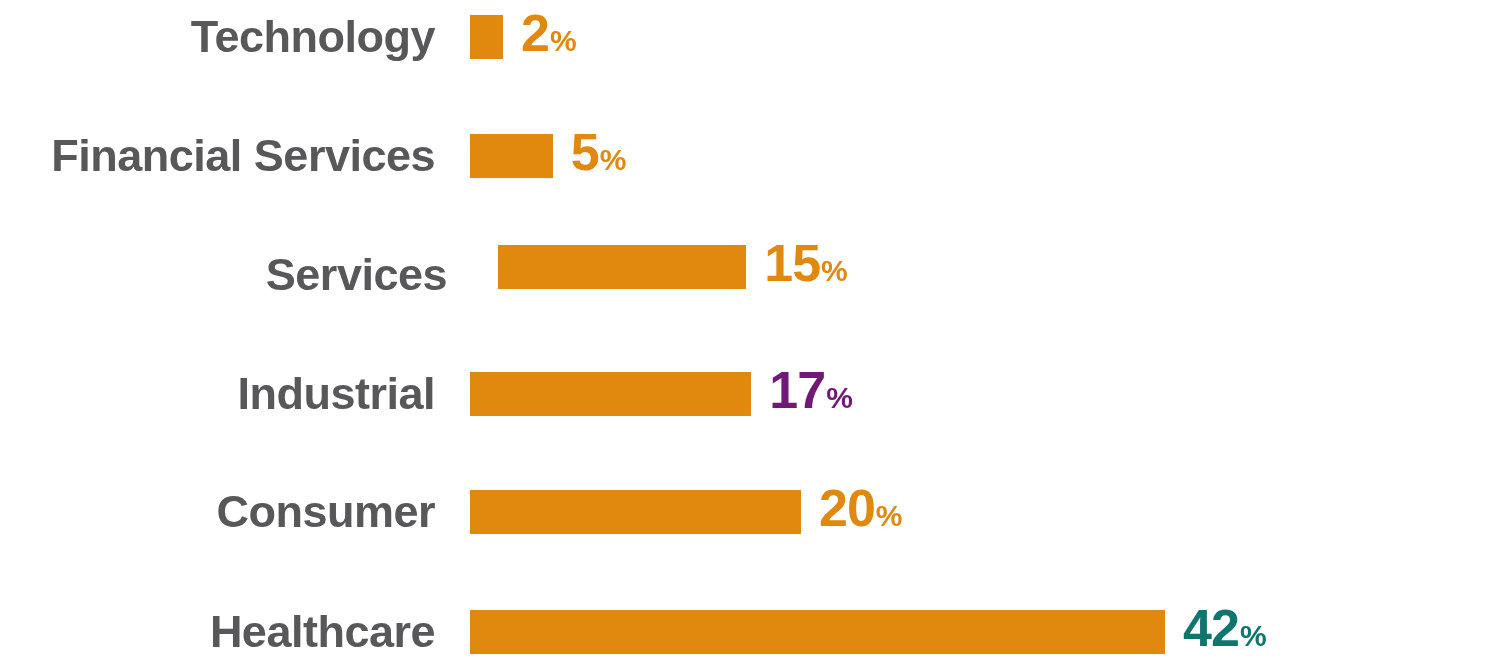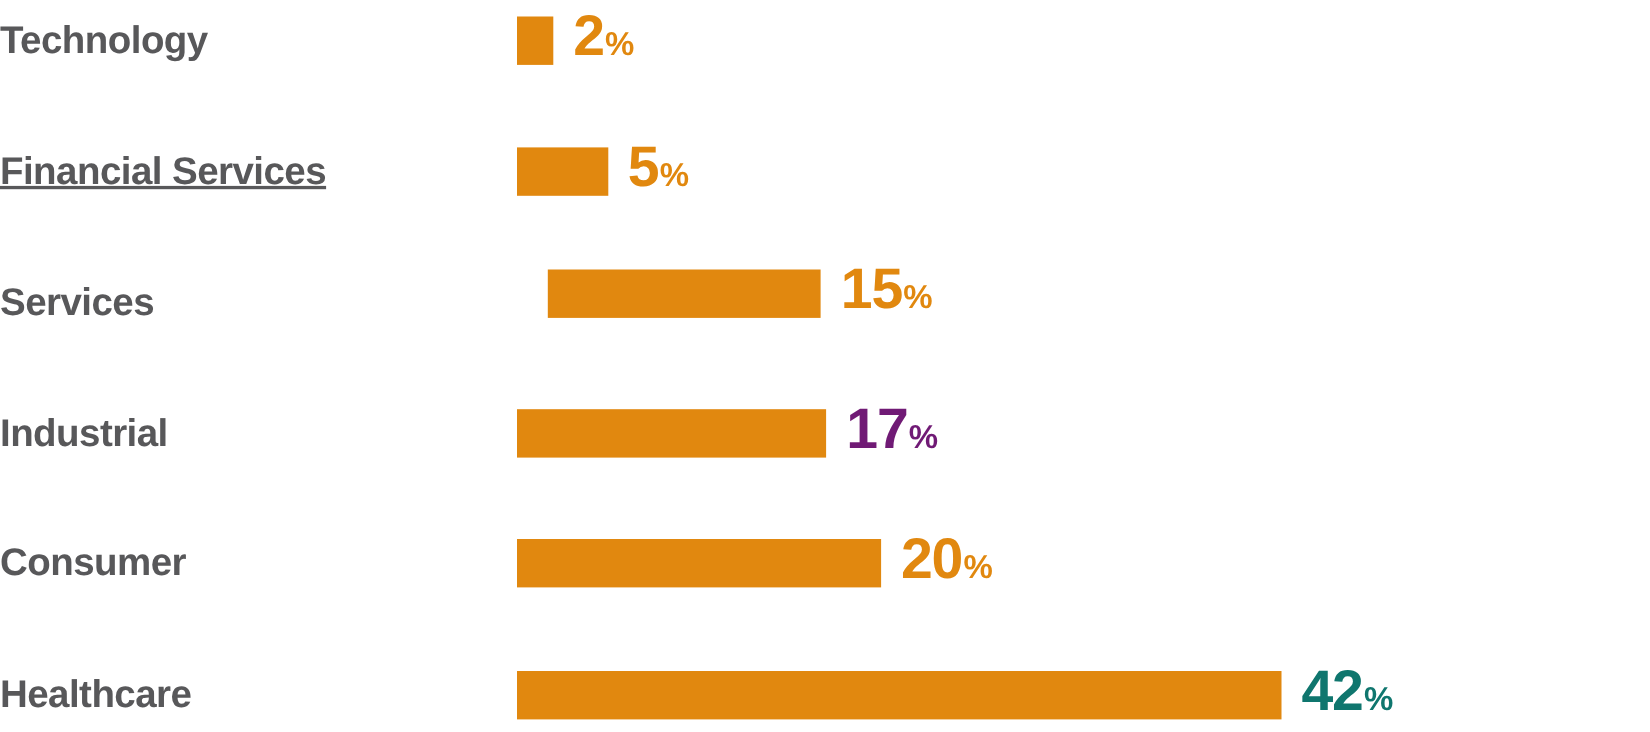--- a/index.html
+++ b/index.html
@@ -31,25 +31,25 @@
     align-items: center;
   }
 
   .row-label {
     position: absolute;
     left: 0;
     top: 0;
     width: 435px;
     height: 44px;
     line-height: 44px;
-    text-align: left;
+    text-align: right;
     color: #58585a;
     font-family: "Liberation Sans", sans-serif;
     font-weight: bold;
-    font-size: 35px;
+    font-size: 45px;
     letter-spacing: -0.5px;
     white-space: nowrap;
     -webkit-font-smoothing: antialiased;
   }
 
   .bar-track {
     position: absolute;
     left: 470px;
     top: 0;
     height: 44px;
@@ -97,32 +97,32 @@
     <div class="bar-track" style="left: 470px; height: 44px;">
       <div class="bar-fill" style="width: 33.1px; height: 44px; background: rgb(225, 136, 15);"></div>
       <div class="bar-value" style="color: rgb(225, 136, 15);">
         <span class="value-number">2</span>
         <span class="value-suffix">%</span>
       </div>
     </div>
   </div>
 
   <div class="bar-row" style="top: 134px; height: 44px;">
-    <div class="row-label" style="width: 435px; height: 44px; line-height: 44px; color: rgb(88, 88, 90); text-decoration: underline;">Financial Services</div>
+    <div class="row-label" style="width: 435px; height: 44px; line-height: 44px; color: rgb(88, 88, 90);">Financial Services</div>
     <div class="bar-track" style="left: 470px; height: 44px;">
       <div class="bar-fill" style="width: 82.75px; height: 44px; background: rgb(225, 136, 15);"></div>
       <div class="bar-value" style="color: rgb(225, 136, 15);">
         <span class="value-number">5</span>
         <span class="value-suffix">%</span>
       </div>
     </div>
   </div>
 
   <div class="bar-row" style="top: 253px; height: 44px;">
-    <div class="row-label" style="width: 435px; height: 44px; line-height: 44px; color: rgb(88, 88, 90);">Services</div>
+    <div class="row-label" style="width: 435px; height: 44px; line-height: 44px; color: rgb(88, 88, 90); padding-left: 12px;">Services</div>
     <div class="bar-track" style="left: 470px; height: 27px; margin-left: 28px;">
       <div class="bar-fill" style="width: 248.25px; height: 44px; background: rgb(225, 136, 15);"></div>
       <div class="bar-value" style="color: rgb(225, 136, 15);">
         <span class="value-number">15</span>
         <span class="value-suffix">%</span>
       </div>
     </div>
   </div>
 
   <div class="bar-row" style="top: 372px; height: 44px;">

